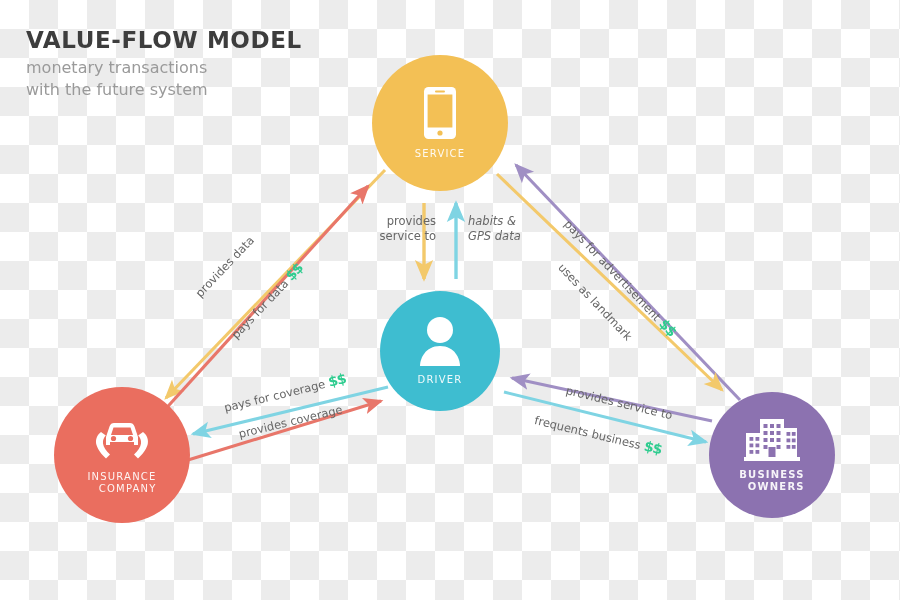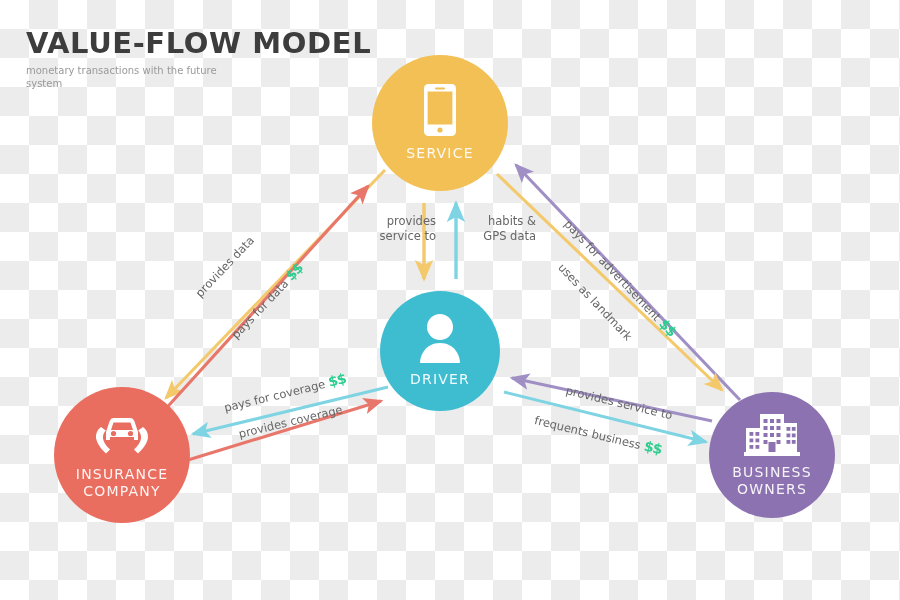--- a/index.html
+++ b/index.html
@@ -24,68 +24,68 @@
   }
 
   
   .title-block {
     position: absolute;
     left: 26px;
     top: 28px;
     z-index: 40;
   }
   .title-main {
-    font-size: 29px;
+    font-size: 23px;
     font-weight: bold;
     letter-spacing: 0.6px;
     color: #3d3d3d;
     font-family: "DejaVu Sans", "Liberation Sans", sans-serif;
     margin: 0;
     line-height: 1.1;
   }
   .title-sub {
-    font-size: 10px;
+    font-size: 16px;
     color: #9a9a9a;
     line-height: 1.35;
     margin-top: 4px;
     max-width: 215px;
     font-family: "DejaVu Sans", "Liberation Sans", sans-serif;
   }
 
   
   .node {
     position: absolute;
     border-radius: 50%;
     display: flex;
     flex-direction: column;
     align-items: center;
     justify-content: center;
     z-index: 30;
     box-sizing: border-box;
   }
   .node .node-label {
     color: #ffffff;
-    font-size: 14px;
+    font-size: 10px;
     letter-spacing: 1.2px;
-    text-align: center;
+    text-align: right;
     line-height: 1.25;
     text-transform: uppercase;
     opacity: 0.92;
     font-family: "DejaVu Sans", "Liberation Sans", sans-serif;
     white-space: pre-line;
   }
   .node .node-icon {
     margin-bottom: 8px;
     line-height: 0;
   }
 
   #node-service   { left: 372px; top:  55px; width: 136px; height: 136px; background: #f3c055; }
   #node-driver    { left: 380px; top: 291px; width: 120px; height: 120px; background: #3ebdd0; }
   #node-insurance { left:  54px; top: 387px; width: 136px; height: 136px; background: #ea6e5f; }
-  #node-business  { left: 709px; top: 392px; width: 126px; height: 126px; background: #8c72b0; }
+  #node-business  { left: 709px; top: 392px; width: 126px; height: 126px; background: #8c72b0; font-weight: bold; }
 
   
   #arrow-layer {
     position: absolute;
     left: 0; top: 0;
     width: 900px; height: 600px;
     z-index: 10;
   }
 
   
@@ -144,21 +144,21 @@
     <line x1="388" y1="387" x2="193" y2="434" stroke="#7fd4e3" stroke-width="3.1" marker-end="url(#ah-cyan)"></line>
     <line x1="188" y1="460" x2="381" y2="401" stroke="#e8766a" stroke-width="3.1" marker-end="url(#ah-red)"></line>
 
     <line x1="712" y1="421" x2="512" y2="378" stroke="#a08fc4" stroke-width="3.1" marker-end="url(#ah-purple)"></line>
     <line x1="504" y1="392" x2="706" y2="442" stroke="#7fd4e3" stroke-width="3.1" marker-end="url(#ah-cyan)"></line>
   </svg>
 
   <div class="edge-label centered" style="left:374px; top:214px; width:62px; white-space:pre-line; text-align:right;">provides
 service to</div>
 
-  <div class="edge-label centered" style="left:468px; top:214px; width:68px; white-space:pre-line; text-align:right;">habits &amp;
+  <div class="edge-label centered" style="left:468px; top:214px; width:68px; white-space:pre-line; text-align:left;font-style:italic;">habits &amp;
 GPS data</div>
 
   <div class="edge-label" style="left:198px; top:288px; transform:rotate(-46.5deg); transform-origin:left center;">
     <span>provides data</span>
   </div>
 
   <div class="edge-label" style="left:233px; top:327px; transform:rotate(-46.5deg); transform-origin:left center;">
     <span>pays for data</span>
     <span class="money">$$</span>
   </div>

